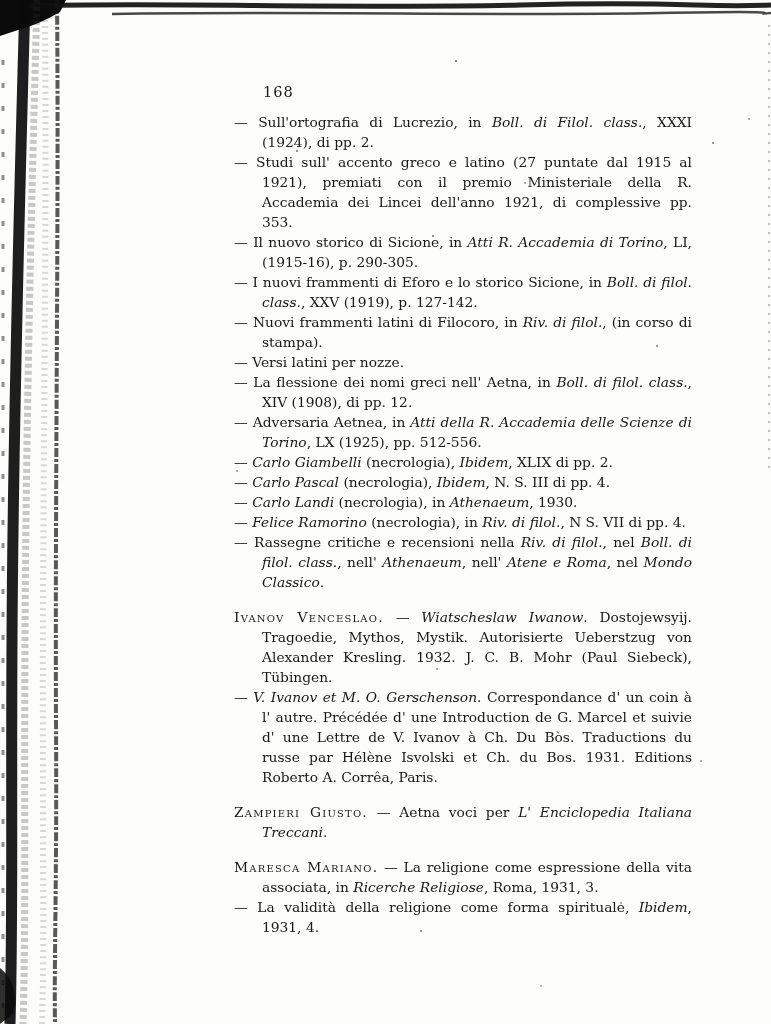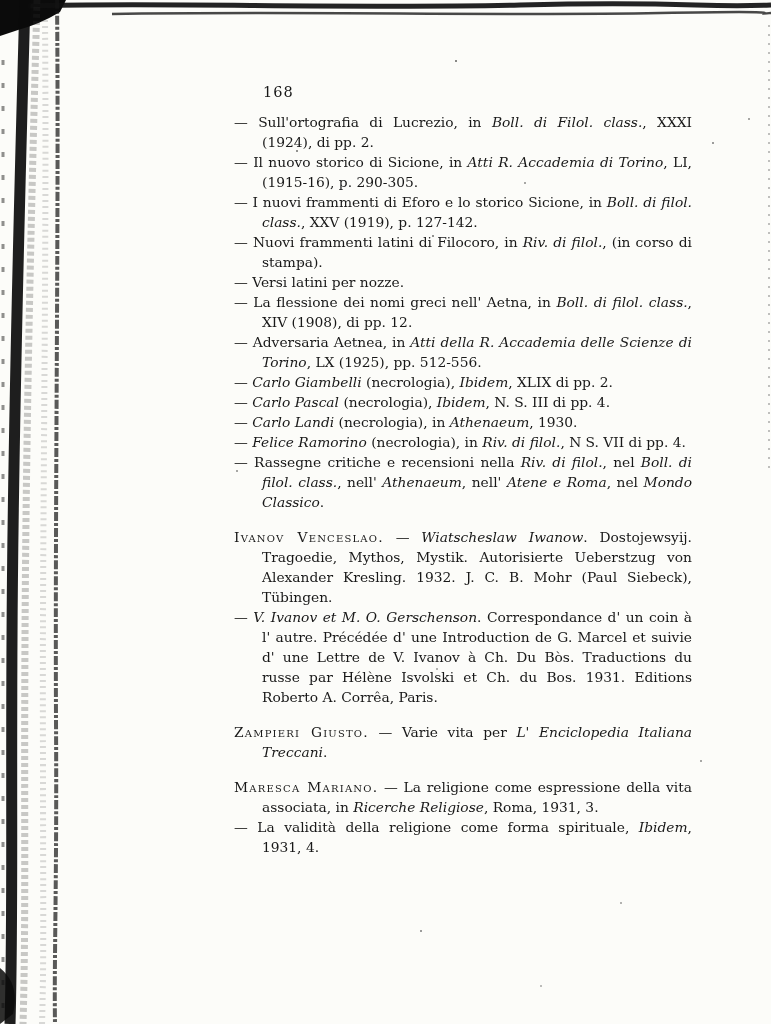--- a/index.html
+++ b/index.html
@@ -86,38 +86,39 @@
     <path d="M769,25 V470" stroke="#333" stroke-width="2" fill="none" opacity="0.3" stroke-dasharray="2 7"></path>
   </svg>
 
   <div class="speckles"></div>
 
   <div class="page-number">168</div>
 
   <div class="textblock">
       <div class="section">
         <p class="entry"><span>— Sull'ortografia di Lucrezio, in </span><span class="it">Boll. di Filol. class.</span><span>, XXXI (1924), di pp. 2.</span></p>
+        <p class="entry"><span>— Studi sull' accento greco e latino (27 puntate dal 1915 al 1921), premiati con il premio Ministeriale della R. Accademia dei Lincei dell'anno 1921, di complessive pp. 353.</span></p>
         <p class="entry"><span>— Il nuovo storico di Sicione, in </span><span class="it">Atti R. Accademia di Torino</span><span>, LI, (1915-16), p. 290-305.</span></p>
         <p class="entry"><span>— I nuovi frammenti di Eforo e lo storico Sicione, in </span><span class="it">Boll. di filol. class.</span><span>, XXV (1919), p. 127-142.</span></p>
         <p class="entry"><span>— Nuovi frammenti latini di Filocoro, in </span><span class="it">Riv. di filol.</span><span>, (in corso di stampa).</span></p>
         <p class="entry"><span>— Versi latini per nozze.</span></p>
         <p class="entry"><span>— La flessione dei nomi greci nell' Aetna, in </span><span class="it">Boll. di filol. class.</span><span>, XIV (1908), di pp. 12.</span></p>
         <p class="entry"><span>— Adversaria Aetnea, in </span><span class="it">Atti della R. Accademia delle Scienze di Torino</span><span>, LX (1925), pp. 512-556.</span></p>
         <p class="entry"><span>— </span><span class="it">Carlo Giambelli</span><span> (necrologia), </span><span class="it">Ibidem</span><span>, XLIX di pp. 2.</span></p>
         <p class="entry"><span>— </span><span class="it">Carlo Pascal</span><span> (necrologia), </span><span class="it">Ibidem</span><span>, N. S. III di pp. 4.</span></p>
         <p class="entry"><span>— </span><span class="it">Carlo Landi</span><span> (necrologia), in </span><span class="it">Athenaeum</span><span>, 1930.</span></p>
         <p class="entry"><span>— </span><span class="it">Felice Ramorino</span><span> (necrologia), in </span><span class="it">Riv. di filol.</span><span>, N S. VII di pp. 4.</span></p>
         <p class="entry"><span>— Rassegne critiche e recensioni nella </span><span class="it">Riv. di filol.</span><span>, nel </span><span class="it">Boll. di filol. class.</span><span>, nell' </span><span class="it">Athenaeum</span><span>, nell' </span><span class="it">Atene e Roma</span><span>, nel </span><span class="it">Mondo Classico</span><span>.</span></p>
       </div>
       <div class="section">
         <p class="entry"><span class="sc">Ivanov Venceslao.</span><span> — </span><span class="it">Wiatscheslaw Iwanow</span><span>. Dostojewsyij. Tragoedie, Mythos, Mystik. Autorisierte Ueberstzug von Alexander Kresling. 1932. J. C. B. Mohr (Paul Siebeck), Tübingen.</span></p>
         <p class="entry"><span>— </span><span class="it">V. Ivanov et M. O. Gerschenson</span><span>. Correspondance d' un coin à l' autre. Précédée d' une Introduction de G. Marcel et suivie d' une Lettre de V. Ivanov à Ch. Du Bòs. Traductions du russe par Hélène Isvolski et Ch. du Bos. 1931. Editions Roberto A. Corrêa, Paris.</span></p>
       </div>
       <div class="section">
-        <p class="entry"><span class="sc">Zampieri Giusto.</span><span> — Varie vita per </span><span class="it">L' Enciclopedia Italiana Treccani</span><span>.</span></p>
+        <p class="entry"><span class="sc">Zampieri Giusto.</span><span> — Aetna voci per </span><span class="it">L' Enciclopedia Italiana Treccani</span><span>.</span></p>
       </div>
       <div class="section">
         <p class="entry"><span class="sc">Maresca Mariano.</span><span> — La religione come espressione della vita associata, in </span><span class="it">Ricerche Religiose</span><span>, Roma, 1931, 3.</span></p>
         <p class="entry"><span>— La validità della religione come forma spirituale, </span><span class="it">Ibidem</span><span>, 1931, 4.</span></p>
       </div>
     </div>
 
 </div>
 
 </body></html>

